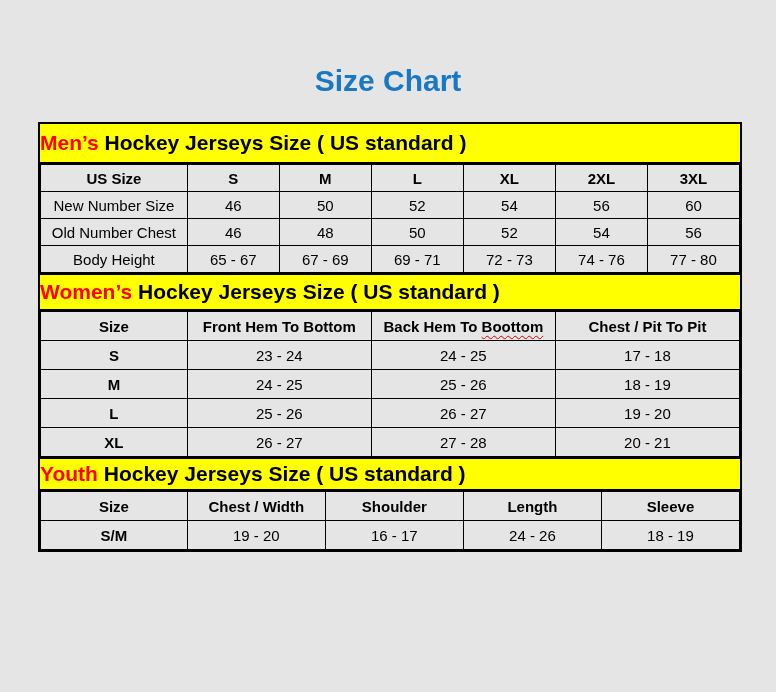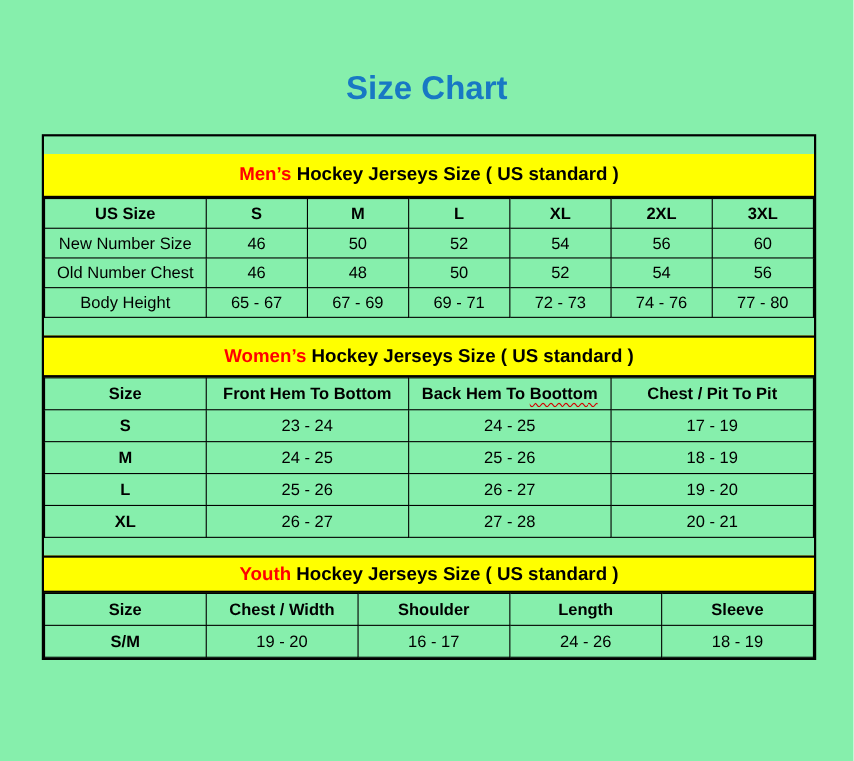--- a/index.html
+++ b/index.html
@@ -5,21 +5,21 @@
   html, body {
     margin: 0;
     padding: 0;
     background: #ffffff;
     font-family: "Liberation Sans", sans-serif;
   }
   .page {
     position: relative;
     width: 776px;
     height: 692px;
-    background: #86efac;
+    background: #e5e5e5;
     overflow: hidden;
   }
   .page-title {
     position: absolute;
     top: 64px;
     left: 0;
     width: 100%;
     text-align: center;
     font-size: 30px;
     font-weight: bold;
@@ -30,27 +30,25 @@
     position: absolute;
     left: 38px;
     top: 122px;
     width: 700px;
     border: 2px solid #000;
   }
   .band {
     background: var(--band-yellow, #FFFF00);
     display: flex;
     align-items: center;
-    justify-content: center;
     font-weight: bold;
-    font-size: 17px;
+    font-size: 21px;
     color: #000;
     border-bottom: 2px solid #000;
     white-space: pre;
-    margin-top: 16px;
   }
   .band-mens   { height: 38px; }
   .band-womens { height: 34px; border-top: 2px solid #000; }
   .band-youth  { height: 30px; border-top: 2px solid #000; }
   .band-red { color: var(--accent-red, #FF0000); }
 
   table {
     width: 100%;
     border-collapse: collapse;
     table-layout: fixed;
@@ -157,21 +155,21 @@
           <th>Front Hem To Bottom</th>
           <th><span>Back Hem To </span><span class="misspell">Boottom</span></th>
           <th>Chest / Pit To Pit</th>
         </tr>
       </thead>
       <tbody>
           <tr>
             <td class="rowlabel">S</td>
             <td>23 - 24</td>
             <td>24 - 25</td>
-            <td>17 - 19</td>
+            <td>17 - 18</td>
           </tr>
           <tr>
             <td class="rowlabel">M</td>
             <td>24 - 25</td>
             <td>25 - 26</td>
             <td>18 - 19</td>
           </tr>
           <tr>
             <td class="rowlabel">L</td>
             <td>25 - 26</td>

